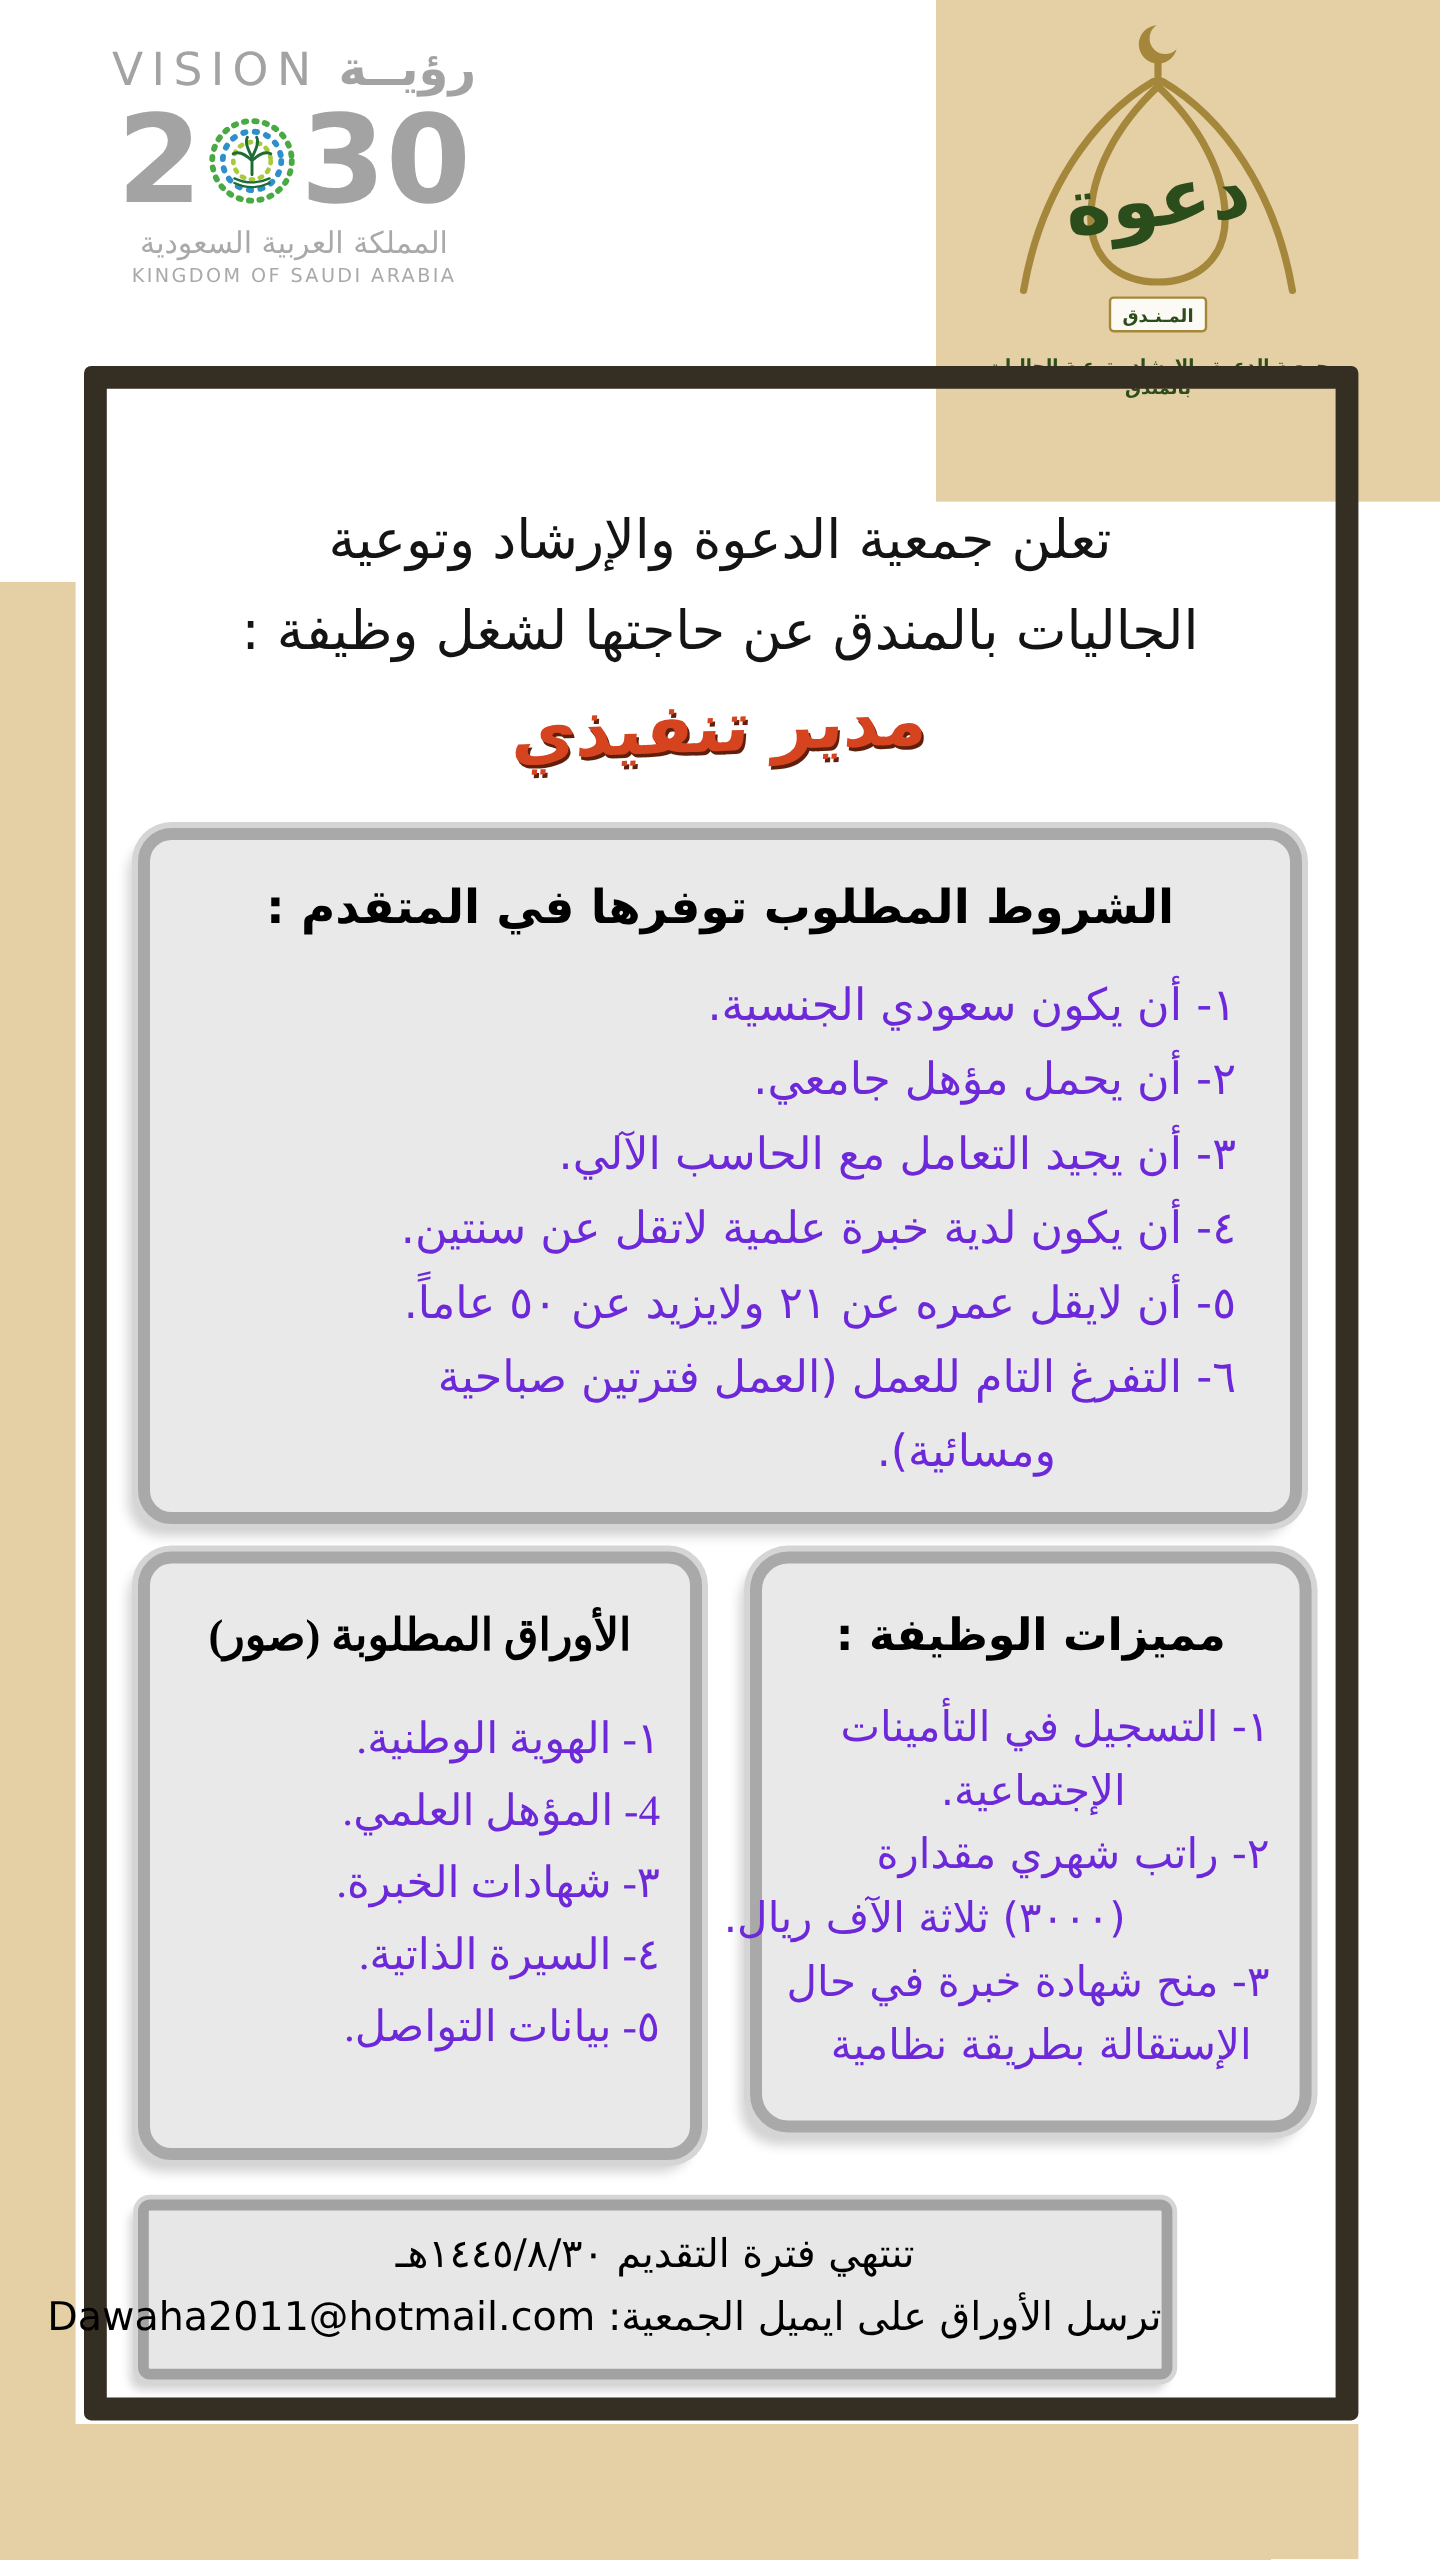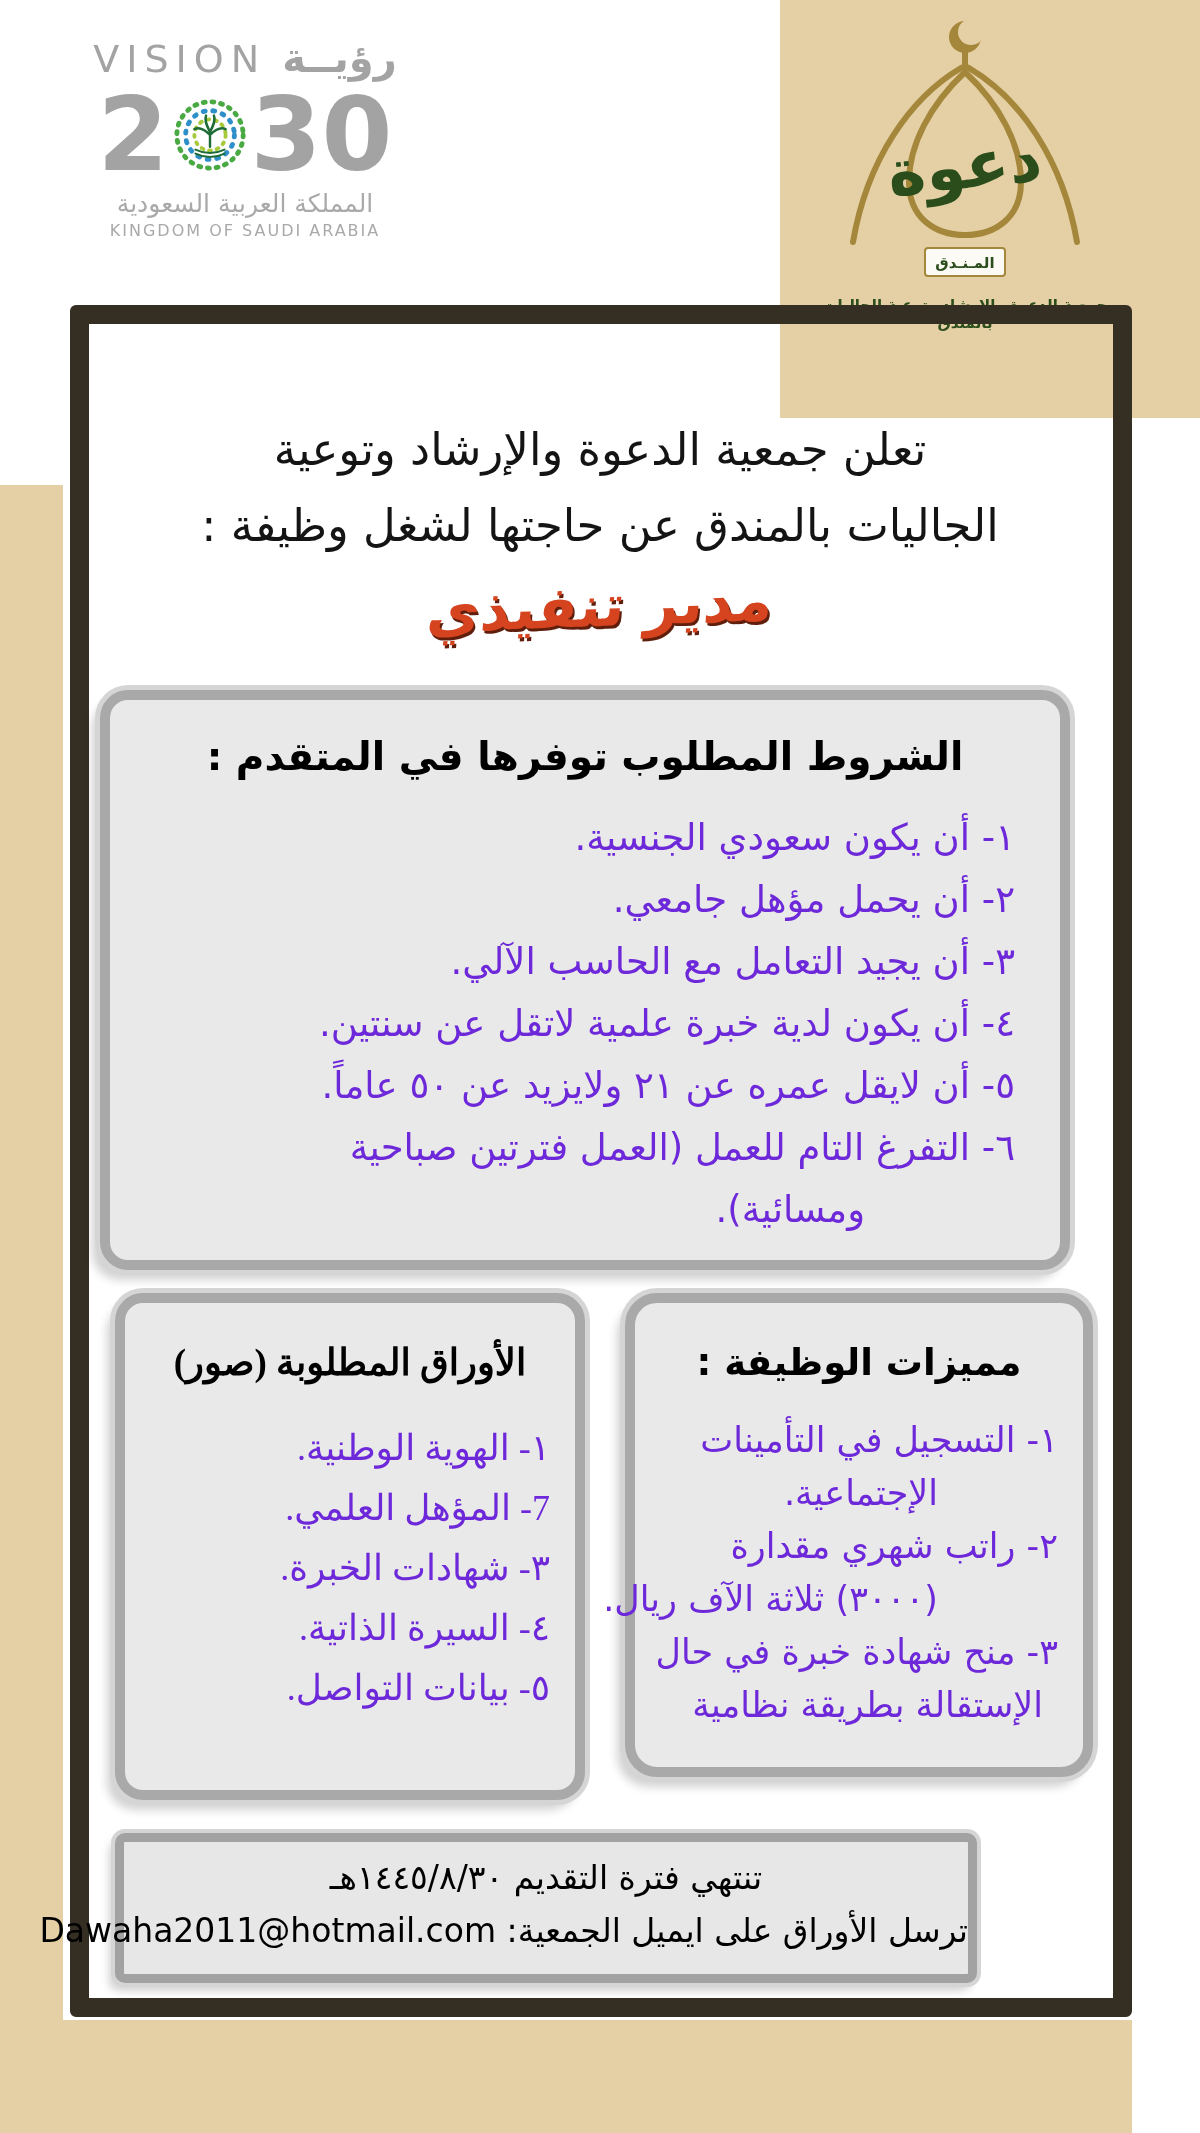--- a/index.html
+++ b/index.html
@@ -35,21 +35,21 @@
   
   .title{left:120px;top:412px;width:960px;text-align:center;font-weight:normal;
          font-size:45px;line-height:76px;color:#141414;direction:rtl;}
   .job{left:300px;top:572px;width:600px;text-align:center;font-size:58px;font-weight:bold;
        color:#d5431f;text-shadow:2px 3px 0 #5f1f0c;transform:skewX(-6deg) rotate(-2deg);
        letter-spacing:2px;direction:rtl;}
 
   
   .gbox{background:#e9e9e9;border:10px solid #a9a9a9;border-radius:28px;box-sizing:border-box;
         box-shadow:0 0 0 5px #d5d5d5,-8px 10px 10px rgba(0,0,0,0.18);direction:rtl;}
-  .box-cond{left:100px;top:690px;width:970px;height:580px;}
+  .box-cond{left:115px;top:690px;width:970px;height:580px;}
   .box-docs{left:115px;top:1293px;width:470px;height:507px;font-family:Liberation Serif, serif;}
   .box-ben {left:625px;top:1293px;width:468px;height:484px;border-radius:32px;}
   .box-foot{left:115px;top:1833px;width:862px;height:150px;background:#e7e7e7;
             border:9px solid #a2a2a2;border-radius:10px;box-sizing:border-box;
             box-shadow:0 0 0 4px #d5d5d5,-6px 8px 8px rgba(0,0,0,0.18);direction:rtl;}
 
   .gbox h2{margin:0;text-align:center;font-size:39px;font-weight:bold;color:#000;}
   .box-cond h2{margin-top:34px;}
   .box-docs h2,.box-ben h2{margin-top:38px;font-size:37px;}
 
@@ -126,21 +126,21 @@
       <div>٥- أن لايقل عمره عن ٢١ ولايزيد عن ٥٠ عاماً.</div>
       <div>٦- التفرغ التام للعمل (العمل فترتين صباحية</div>
       <div class="ind-lg">ومسائية).</div>
     </div>
   </div>
 
   <div class="abs gbox box-docs">
     <h2>الأوراق المطلوبة (صور)</h2>
     <div class="items">
       <div>١- الهوية الوطنية.</div>
-      <div>7- المؤهل العلمي.</div>
+      <div>4- المؤهل العلمي.</div>
       <div>٣- شهادات الخبرة.</div>
       <div>٤- السيرة الذاتية.</div>
       <div>٥- بيانات التواصل.</div>
     </div>
   </div>
 
   <div class="abs gbox box-ben">
     <h2>مميزات الوظيفة :</h2>
     <div class="items">
       <div>١- التسجيل في التأمينات</div>

